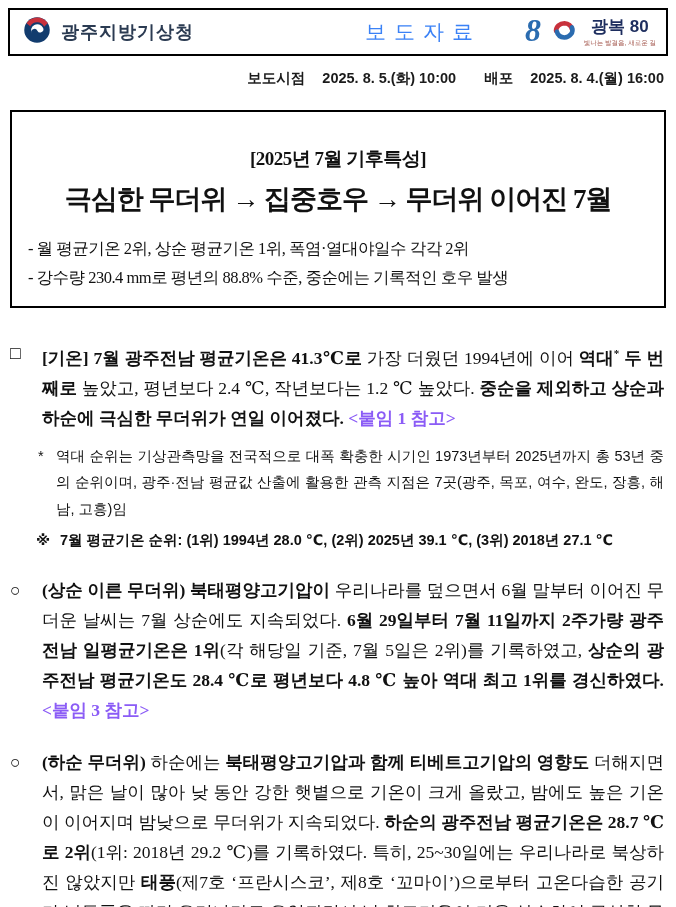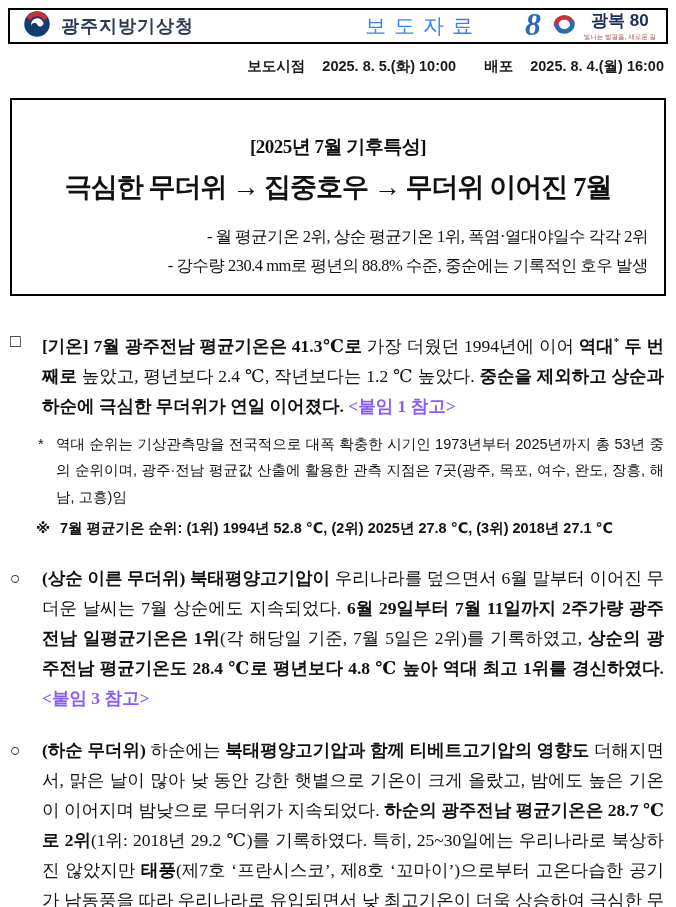--- a/index.html
+++ b/index.html
@@ -3,21 +3,21 @@
 <meta charset="utf-8">
 <style>
   html,body{margin:0;padding:0;}
   body{
     width:676px;height:907px;overflow:hidden;background:#ffffff;color:#111;
     font-family:"Liberation Serif","DejaVu Serif",serif;
     position:relative;
   }
   
   .header-box{
-    margin:8px 8px 0 8px;border:2px solid #000;height:36px;
+    margin:8px 8px 0 8px;border:2px solid #000;height:48px;
     display:flex;align-items:center;padding:0 10px 0 12px;box-sizing:border-box;
   }
   .org{display:flex;align-items:center;gap:9px;width:235px;flex:0 0 auto;}
   .org-name{
     font-family:"Liberation Sans","DejaVu Sans",sans-serif;
     font-size:18px;font-weight:700;color:#2b3b52;letter-spacing:1px;white-space:nowrap;
   }
   .doc-type{
     flex:1;text-align:right;font-size:21px;letter-spacing:8px;
     font-weight:400;color:#3b82f6;padding-left:8px;white-space:nowrap;
@@ -42,21 +42,21 @@
   
   .title-box{
     margin:22px 10px 0 10px;border:2.5px solid #000;box-sizing:border-box;
     padding:10px 16px 14px 16px;
   }
   .kicker{text-align:center;font-size:19px;font-weight:800;letter-spacing:-0.5px;margin-top:24px;}
   .headline{
     text-align:center;font-size:27px;font-weight:800;letter-spacing:-1px;
     margin-top:9px;white-space:nowrap;
   }
-  .tb-bullets{margin-top:17px;font-size:16.5px;line-height:29px;font-weight:500;letter-spacing:-0.5px;text-align:right;}
+  .tb-bullets{margin-top:17px;font-size:16.5px;line-height:29px;font-weight:500;letter-spacing:-0.5px;}
   
   .doc-body{margin:30px 12px 0 10px;}
   .para{display:flex;align-items:flex-start;}
   .para.main{font-size:17.5px;line-height:30px;margin-top:22px;}
   .doc-body > .para.main:first-child{margin-top:0;}
   .para.main .marker{flex:0 0 32px;}
   .ptext{flex:1;text-align:justify;}
   .b{font-weight:700;}
   sup{font-size:11px;}
   a.attach-link{color:#8b5cf6;text-decoration:none;}
@@ -121,21 +121,21 @@
     <div class="para main">
       <span class="marker">□</span>
       <div class="ptext"><span class="b">[기온] </span><span class="b">7월 광주전남 평균기온은 41.3℃로</span><span> 가장 더웠던 1994년에 이어 </span><span class="b">역대</span><span class="b"><sup>*</sup></span><span class="b"> 두 번째로</span><span> 높았고, 평년보다 2.4 ℃, 작년보다는 1.2 ℃ 높았다. </span><span class="b">중순을 제외하고 상순과 하순에 극심한 무더위가 연일 이어졌다.</span><span> </span><a href="#" class="attach-link b">&lt;붙임 1 참고&gt;</a></div>
     </div>
     <div class="para footnote">
       <span class="marker">*</span>
       <div class="ptext"><span>역대 순위는 기상관측망을 전국적으로 대폭 확충한 시기인 1973년부터 2025년까지 총 53년 중의 순위이며, 광주·전남 평균값 산출에 활용한 관측 지점은 7곳(광주, 목포, 여수, 완도, 장흥, 해남, 고흥)임</span></div>
     </div>
     <div class="para footnote2">
       <span class="marker">※</span>
-      <div class="ptext"><span>7월 평균기온 순위: (1위) 1994년 52.8 ℃, (2위) 2025년 27.8 ℃, (3위) 2018년 27.1 ℃</span></div>
+      <div class="ptext"><span>7월 평균기온 순위: (1위) 1994년 28.0 ℃, (2위) 2025년 39.1 ℃, (3위) 2018년 27.1 ℃</span></div>
     </div>
     <div class="para main">
       <span class="marker">○</span>
       <div class="ptext"><span class="b">(상순 이른 무더위) </span><span class="b">북태평양고기압이</span><span> 우리나라를 덮으면서 6월 말부터 이어진 무더운 날씨는 7월 상순에도 지속되었다. </span><span class="b">6월 29일부터 7월 11일까지 2주가량 광주전남 일평균기온은 1위</span><span>(각 해당일 기준, 7월 5일은 2위)를 기록하였고, </span><span class="b">상순의 광주전남 평균기온도 28.4 ℃로 평년보다 4.8 ℃ 높아 역대 최고 1위를 경신하였다.</span><span> </span><a href="#" class="attach-link b">&lt;붙임 3 참고&gt;</a></div>
     </div>
     <div class="para main">
       <span class="marker">○</span>
       <div class="ptext"><span class="b">(하순 무더위) </span><span>하순에는 </span><span class="b">북태평양고기압과 함께 티베트고기압의 영향도</span><span> 더해지면서, 맑은 날이 많아 낮 동안 강한 햇볕으로 기온이 크게 올랐고, 밤에도 높은 기온이 이어지며 밤낮으로 무더위가 지속되었다. </span><span class="b">하순의 광주전남 평균기온은 28.7 ℃로 2위</span><span>(1위: 2018년 29.2 ℃)를 기록하였다. 특히, 25~30일에는 우리나라로 북상하진 않았지만 </span><span class="b">태풍</span><span>(제7호 ‘프란시스코’, 제8호 ‘꼬마이’)으로부터 고온다습한 공기가 남동풍을 따라 우리나라로 유입되면서 낮 최고기온이 더욱 상승하여 극심한 무더위가 이어졌다.</span></div>
     </div>
   </div>

